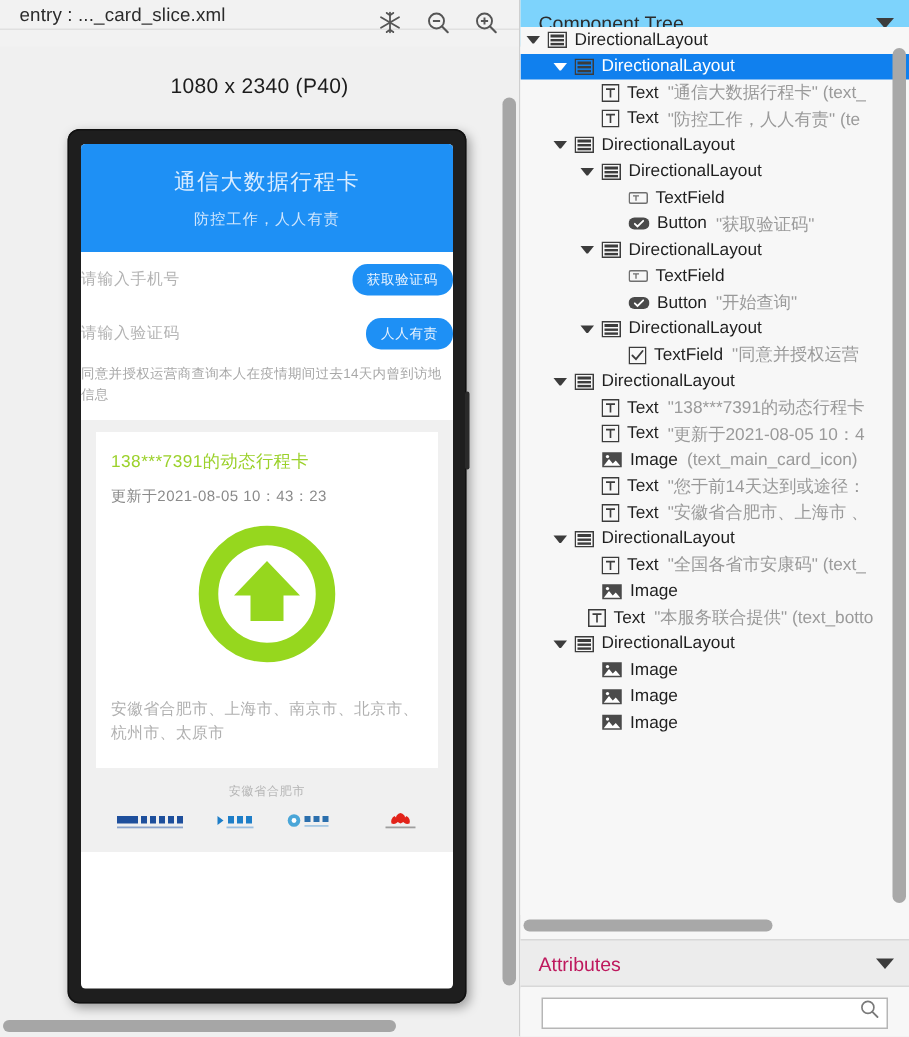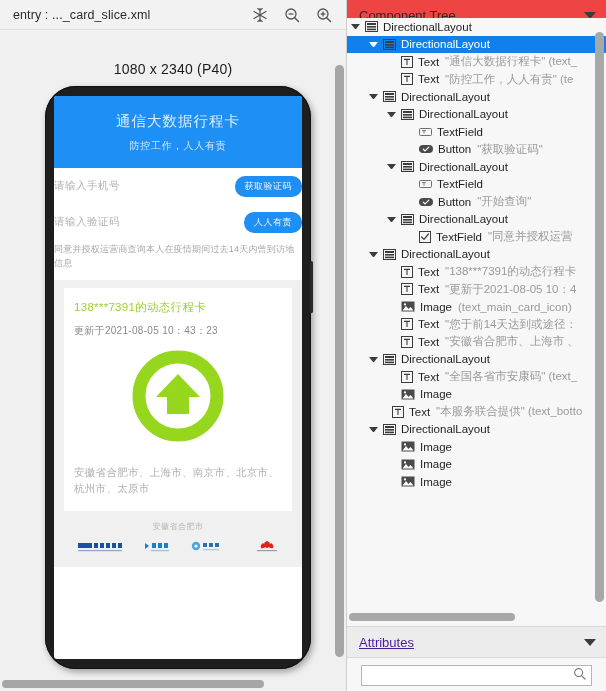--- a/index.html
+++ b/index.html
@@ -12,52 +12,52 @@
   .app { position: relative; width: 606px; height: 691px; display: flex; }
 
   
   .left-panel {
     position: relative;
     width: 346px; height: 691px;
     background: #f2f2f2;
     flex: 0 0 346px;
   }
   .lp-toolbar {
-    height: 30px; width: 346px;
+    height: 20px; width: 346px;
     background: #f2f2f2;
     display: flex; align-items: center;
     border-bottom: 1px solid #e0e0e0;
     position: relative;
   }
   .lp-title {
     font-size: 12.5px; color: #2b2b2b; padding-left: 13px;
     white-space: nowrap; letter-spacing: 0.1px;
   }
   .lp-icons { position: absolute; right: 14px; top: 0; height: 30px;
     display: flex; align-items: center; gap: 16px; }
   .tb-icon { width: 16px; height: 16px; display: block; cursor: pointer; }
 
   .canvas-area {
     position: absolute; top: 31px; left: 0;
     width: 346px; height: 660px;
     background: #f0f0f0;
     overflow: hidden;
   }
   .dev-label {
-    text-align: center; width: 320px; margin: 12px auto;
+    text-align: center; width: 320px; margin: 0 auto;
     padding-top: 18px; font-size: 14px; color: #1c1c1c;
     letter-spacing: .2px;
   }
 
   
   .phone {
     position: absolute; left: 45px; top: 55px;
     width: 266px; height: 583px;
     background: #1e1e1e;
-    border-radius: 31px;
+    border-radius: 8px;
     box-shadow: 0 0 0 1px #111 inset, 2px 3px 7px rgba(0,0,0,.35);
     padding: 10px 9px;
   }
   .phone::after {   
     content: ""; position: absolute; right: -2px; top: 175px;
     width: 3px; height: 52px; background: #2a2a2a; border-radius: 2px;
   }
   .phone-screen {
     width: 100%; height: 100%;
     background: #ffffff; overflow: hidden; position: relative;
@@ -112,21 +112,21 @@
 
   
   .vdivider { width: 1px; height: 691px; background: #cfcfcf; flex: 0 0 1px; }
 
   
   .right-panel {
     position: relative; width: 259px; height: 691px;
     background: #f7f7f7; flex: 0 0 259px;
   }
   .rp-header {
-    height: 31px; background: #ef4444;
+    height: 31px; background: #7dd3fc;
     display: flex; align-items: center; justify-content: space-between;
     padding: 0 10px 0 12px;
     border-bottom: 1px solid #d8d8d8;
   }
   .rp-header-title { font-size: 13px; color: #2b2b2b; }
   .caret-down {
     width: 0; height: 0; border-left: 6px solid transparent;
     border-right: 6px solid transparent; border-top: 7px solid #3c3c3c;
     cursor: pointer;
   }
@@ -161,21 +161,21 @@
     width: 166px; height: 8px; background: #a8a8a8; border-radius: 5px;
   }
 
   .attr-header {
     position: absolute; left: 0; top: 626px; width: 259px; height: 32px;
     background: #ececec; border-top: 1px solid #d8d8d8;
     border-bottom: 1px solid #d8d8d8;
     display: flex; align-items: center; justify-content: space-between;
     padding: 0 10px 0 12px;
   }
-  .attr-title { font-size: 13px; color: #4c1d95; text-decoration: underline; }
+  .attr-title { font-size: 13px; color: #be185d; }
   .attr-body { position: absolute; left: 0; top: 659px; width: 259px; height: 32px;
     background: #f7f7f7; display: flex; align-items: center; padding: 0 14px; }
   .attr-search {
     flex: 1; height: 21px; background: #fff; border: 1px solid #b6b6b6;
     display: flex; align-items: center; justify-content: flex-end; padding-right: 5px;
   }
 </style>
 </head>
 <body>
 

